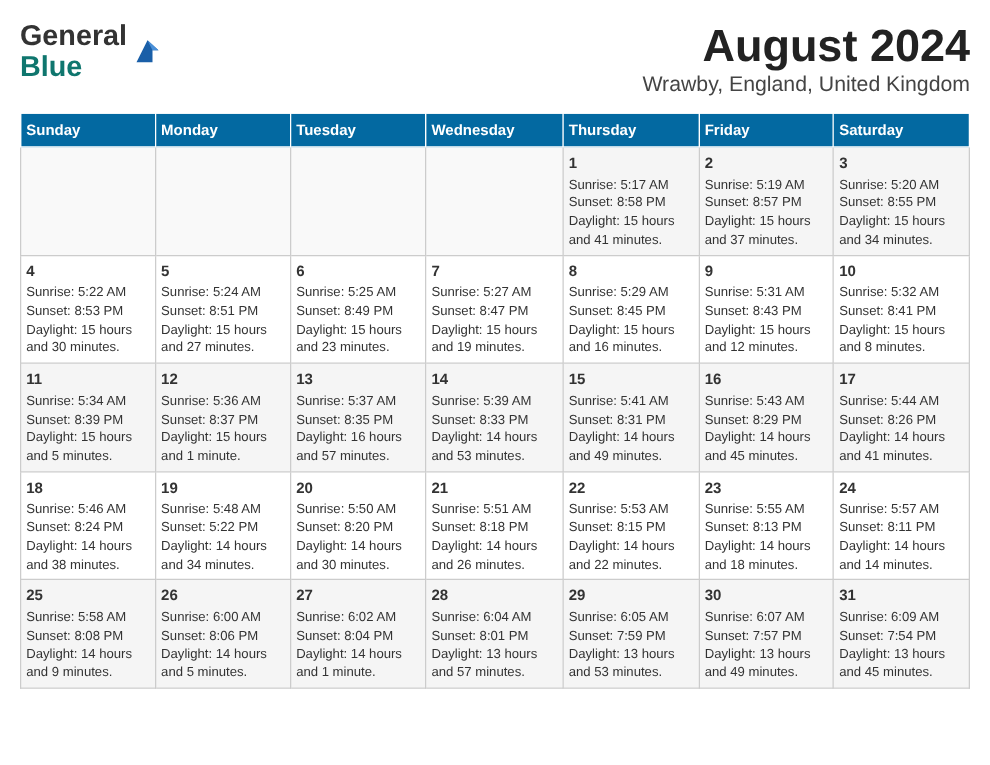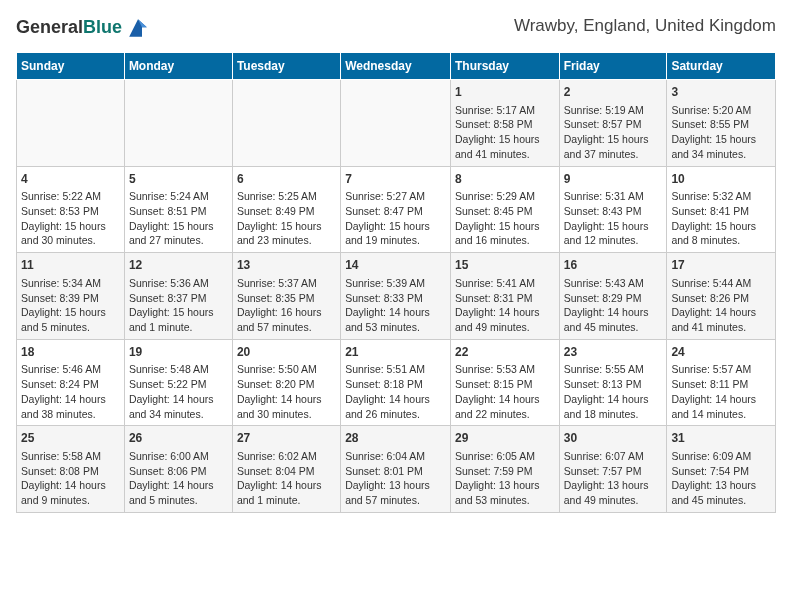--- a/index.html
+++ b/index.html
@@ -15,22 +15,22 @@
       justify-content: space-between;
       align-items: flex-start;
       margin-bottom: 12px;
     }
     .logo {
       display: flex;
       align-items: center;
     }
     .logo-text {
       display: flex;
-      flex-direction: row;
-      font-size: 18px;
+      flex-direction: column;
+      font-size: 23px;
       font-weight: bold;
       line-height: 1.1;
     }
     .logo-general { color: #333; }
     .logo-blue { color: #0f766e; }
     .logo-icon {
       width: 24px;
       height: 24px;
       margin-left: 4px;
     }
@@ -95,20 +95,21 @@
         <span class="logo-general">General</span>
         <span class="logo-blue">Blue</span>
       </div>
       <svg class="logo-icon" viewBox="0 0 30 30" xmlns="http://www.w3.org/2000/svg">
         <polygon points="4,26 15,4 26,14 20,14 20,26" fill="#1a5fa8"></polygon>
         <polygon points="15,4 26,14 20,14" fill="#4a90d9"></polygon>
       </svg>
     </div>
   </div>
   <div class="title-block">
+    <h1>August 2024</h1>
     <h2>Wrawby, England, United Kingdom</h2>
   </div>
 </div>
 
 <table>
   <thead>
     <tr>
     <th>Sunday</th>
         <th>Monday</th>
         <th>Tuesday</th>

